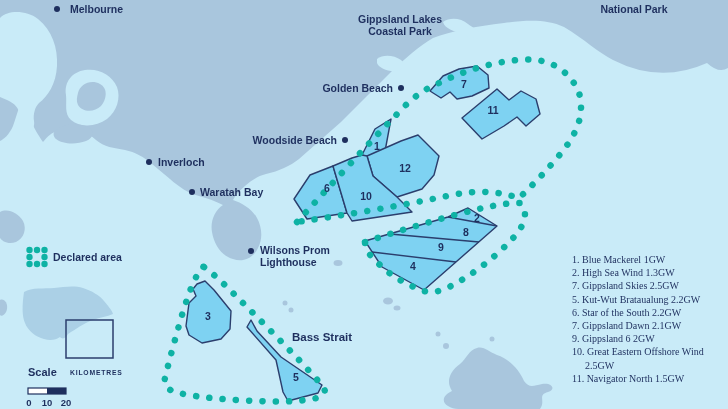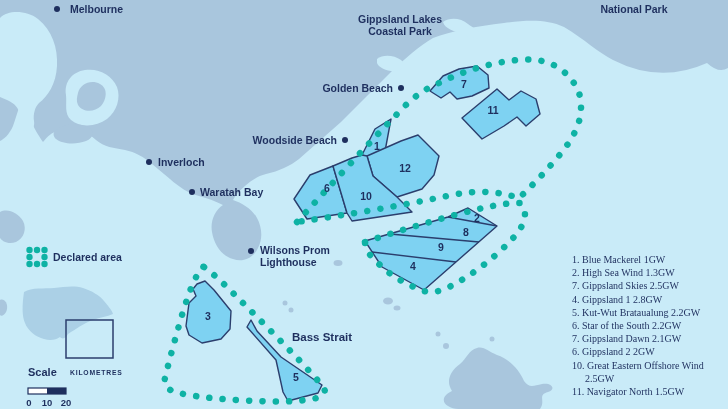--- a/index.html
+++ b/index.html
@@ -176,21 +176,20 @@
     <text class="lbl" font-size="9.5" x="29" y="406" text-anchor="middle">0</text>
     <text class="lbl" font-size="9.5" x="47" y="406" text-anchor="middle">10</text>
     <text class="lbl" font-size="9.5" x="66" y="406" text-anchor="middle">20</text>
   </g>
 </svg>
 
 <div class="project-list">
   <div class="project-item">1. Blue Mackerel 1GW</div>
   <div class="project-item">2. High Sea Wind 1.3GW</div>
   <div class="project-item">7. Gippsland Skies 2.5GW</div>
-  <div class="project-item">4. Gippsland 1 2.8GW</div>
   <div class="project-item">5. Kut-Wut Brataualung 2.2GW</div>
   <div class="project-item">6. Star of the South 2.2GW</div>
   <div class="project-item">7. Gippsland Dawn 2.1GW</div>
-  <div class="project-item">6. Gippsland 2 2GW</div>
+  <div class="project-item">9. Gippsland 6 2GW</div>
   <div class="project-item">10. Great Eastern Offshore Wind 2.5GW</div>
   <div class="project-item">11. Navigator North 1.5GW</div>
 </div>
 </div>
 
 </body></html>

